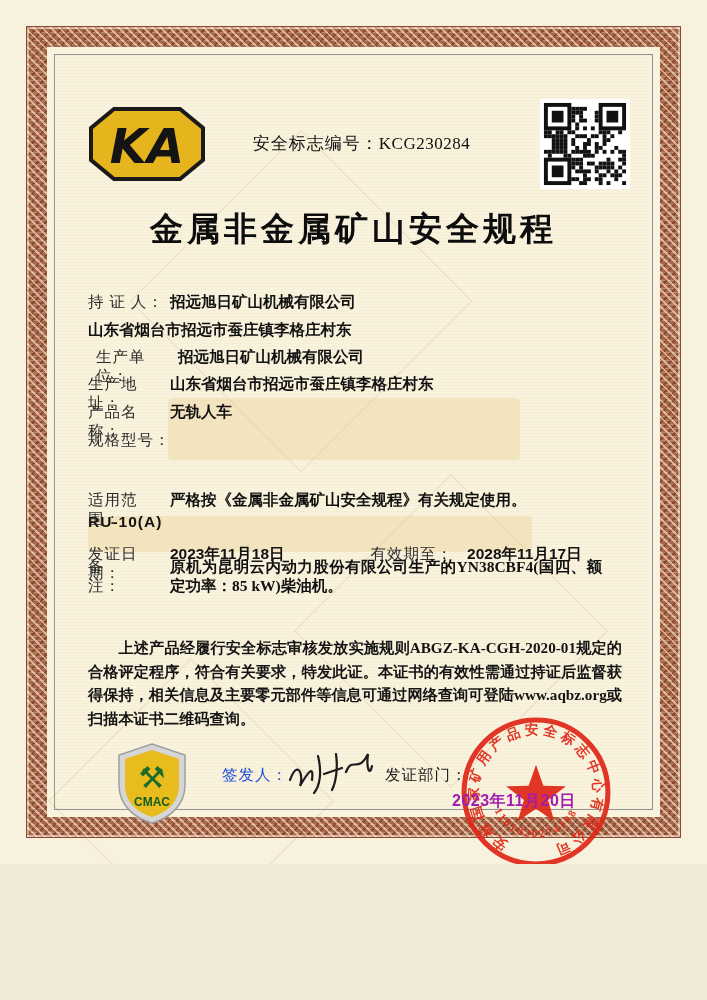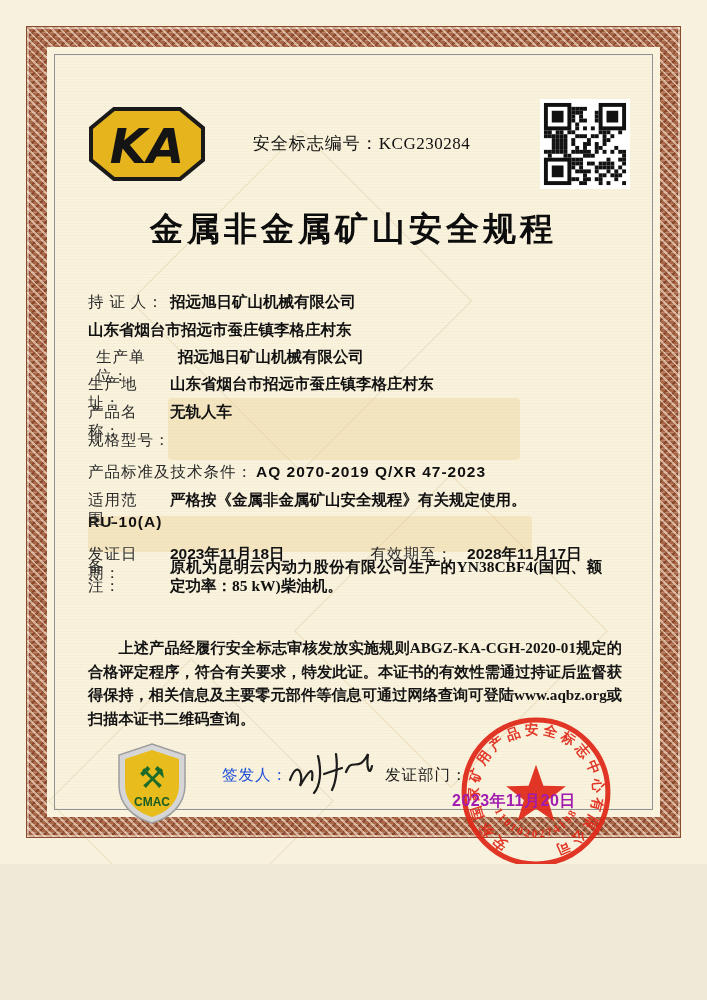--- a/index.html
+++ b/index.html
@@ -263,24 +263,20 @@
     <span class="val">山东省烟台市招远市蚕庄镇李格庄村东</span>
   </div>
   <div class="row" style="top:402px;">
     <span class="lbl">产品名称：</span>
     <span class="val">无轨人车</span>
   </div>
   <div class="row" style="top:430px;flex-direction:column;">
     <span class="lbl">规格型号：</span>
     <span class="val code">RU-10(A)</span>
   </div>
-  <div class="row wide" style="top:462px;">
-    <span class="lbl">产品标准及技术条件：</span>
-    <span class="val code">AQ 2070-2019 Q/XR 47-2023</span>
-  </div>
   <div class="row" style="top:490px;">
     <span class="lbl">适用范围：</span>
     <span class="val">严格按《金属非金属矿山安全规程》有关规定使用。</span>
   </div>
 
   <div class="row dates" style="top:544px;">
     <span class="lbl">发证日期：</span>
     <span class="val">2023年11月18日</span>
     <span class="pair2-lbl">有效期至：</span>
     <span class="val" style="margin-left:14px;">2028年11月17日</span>

